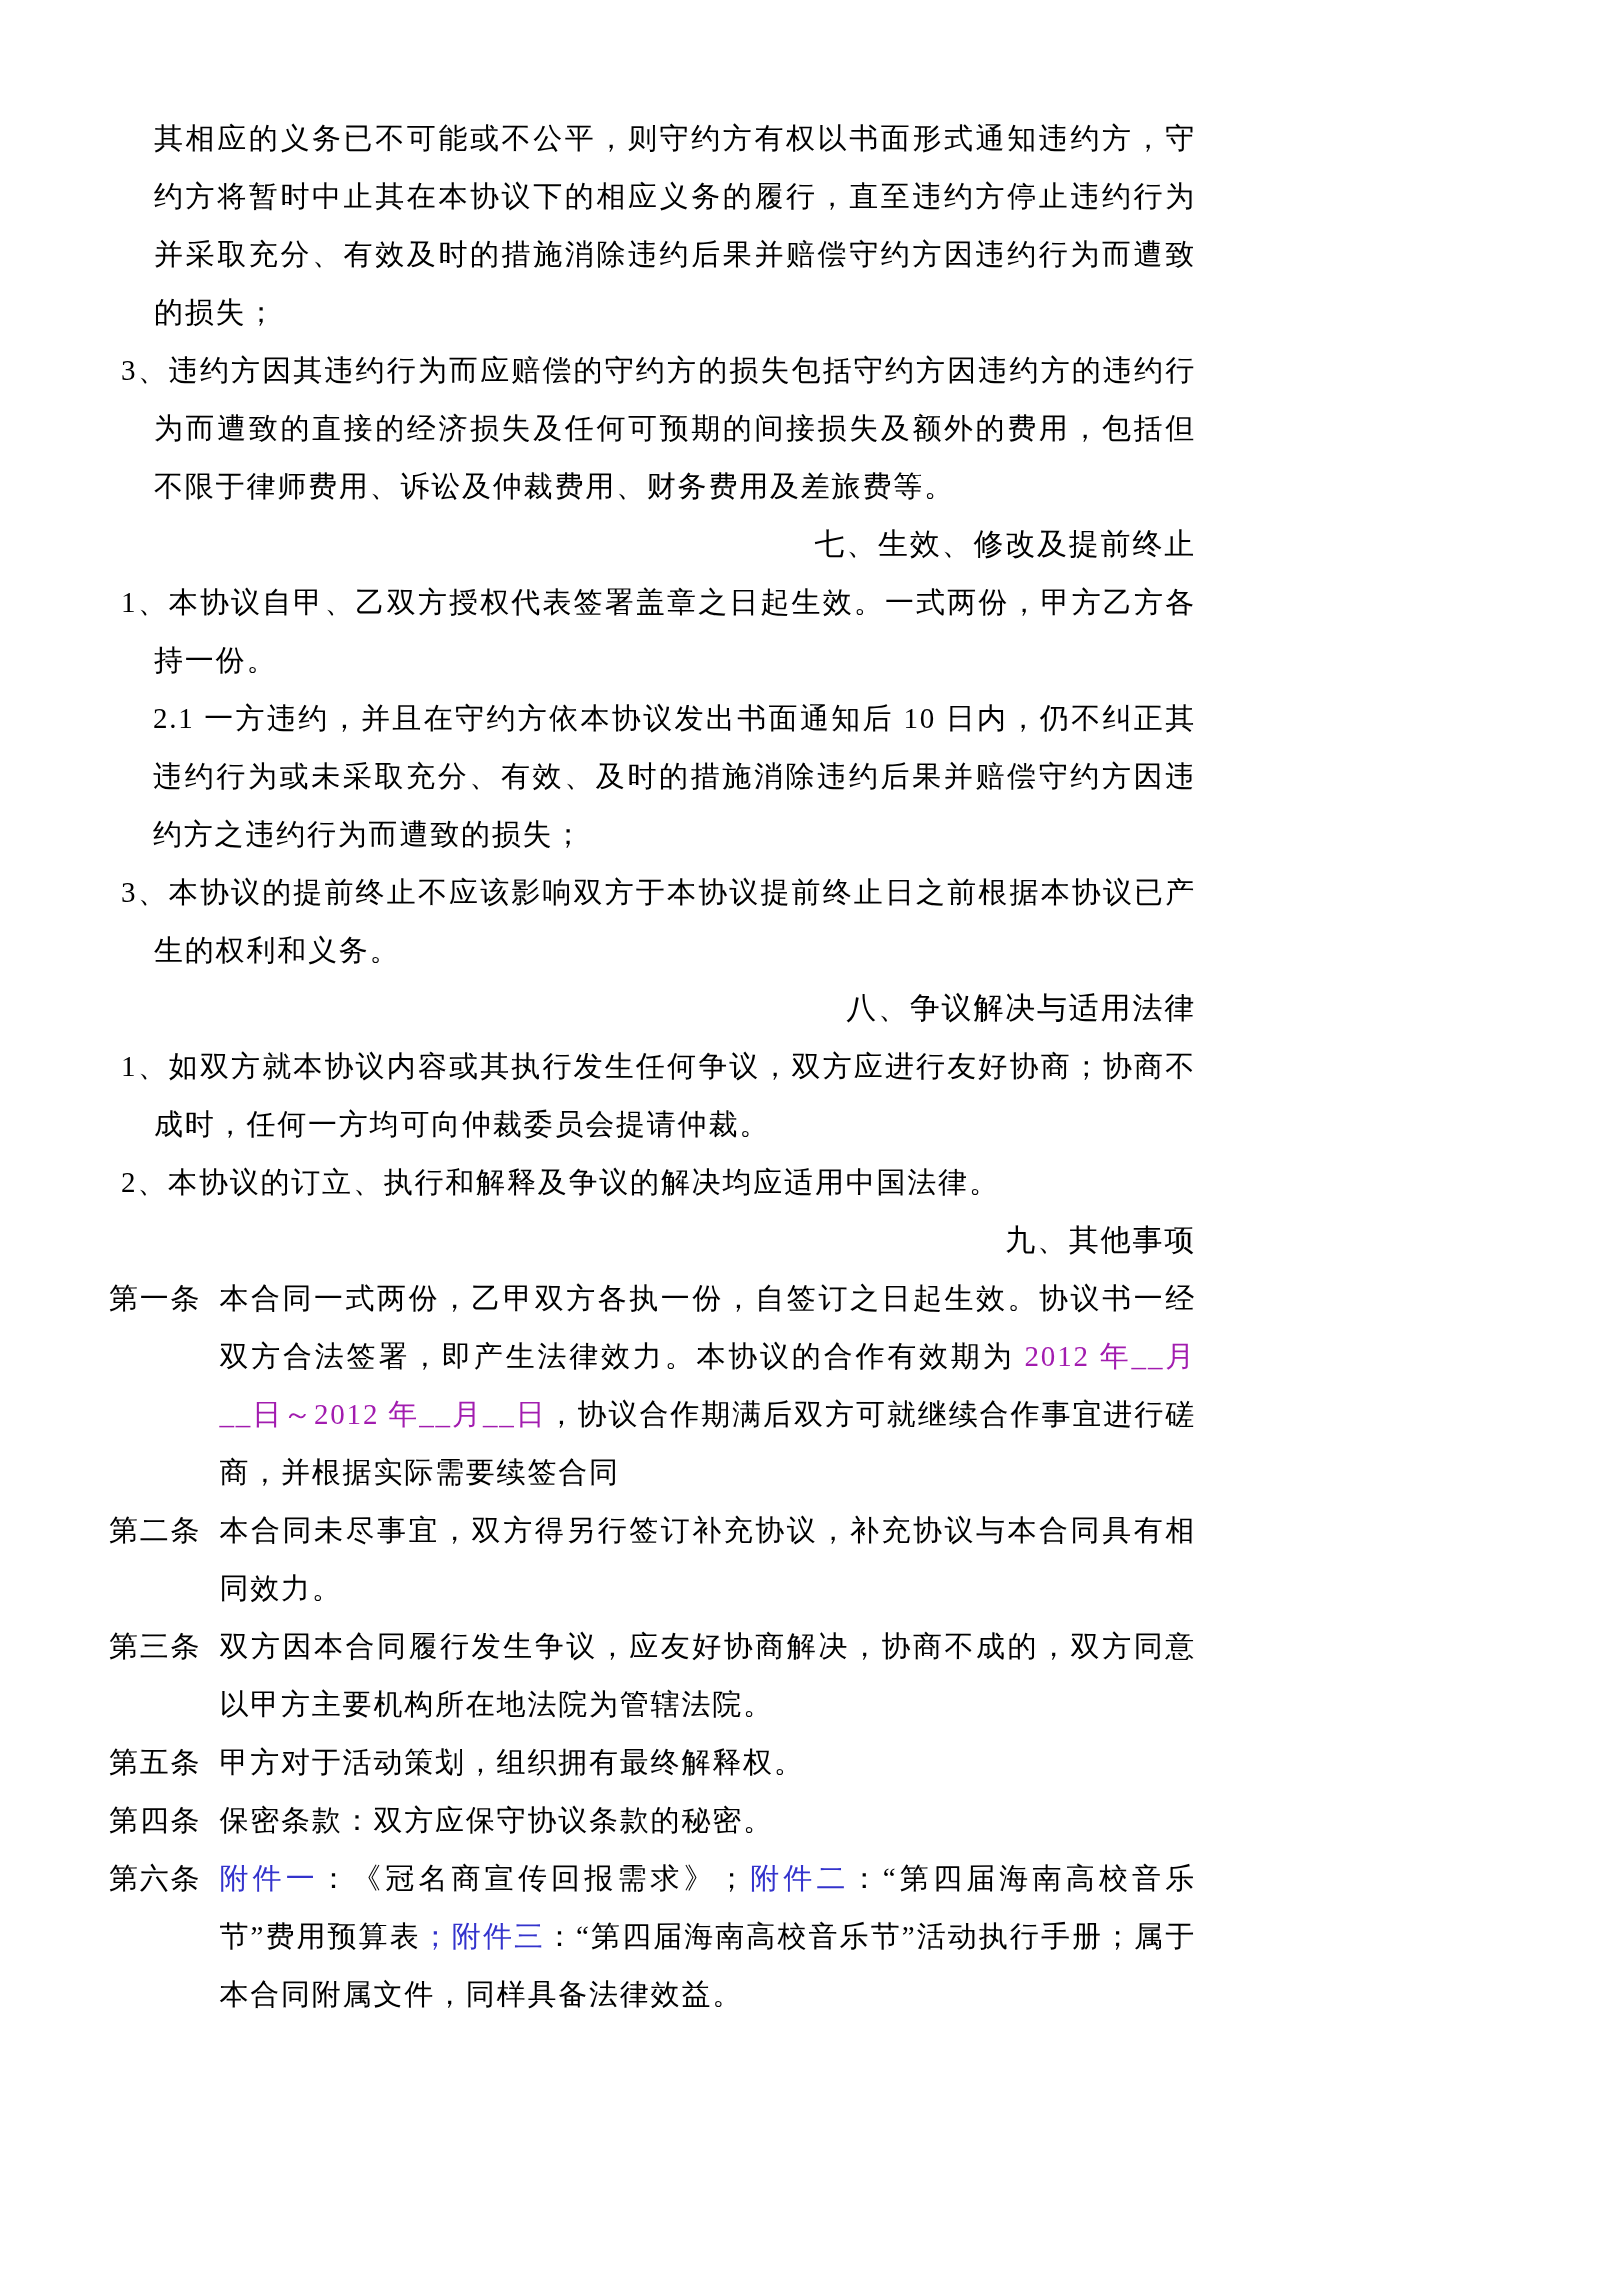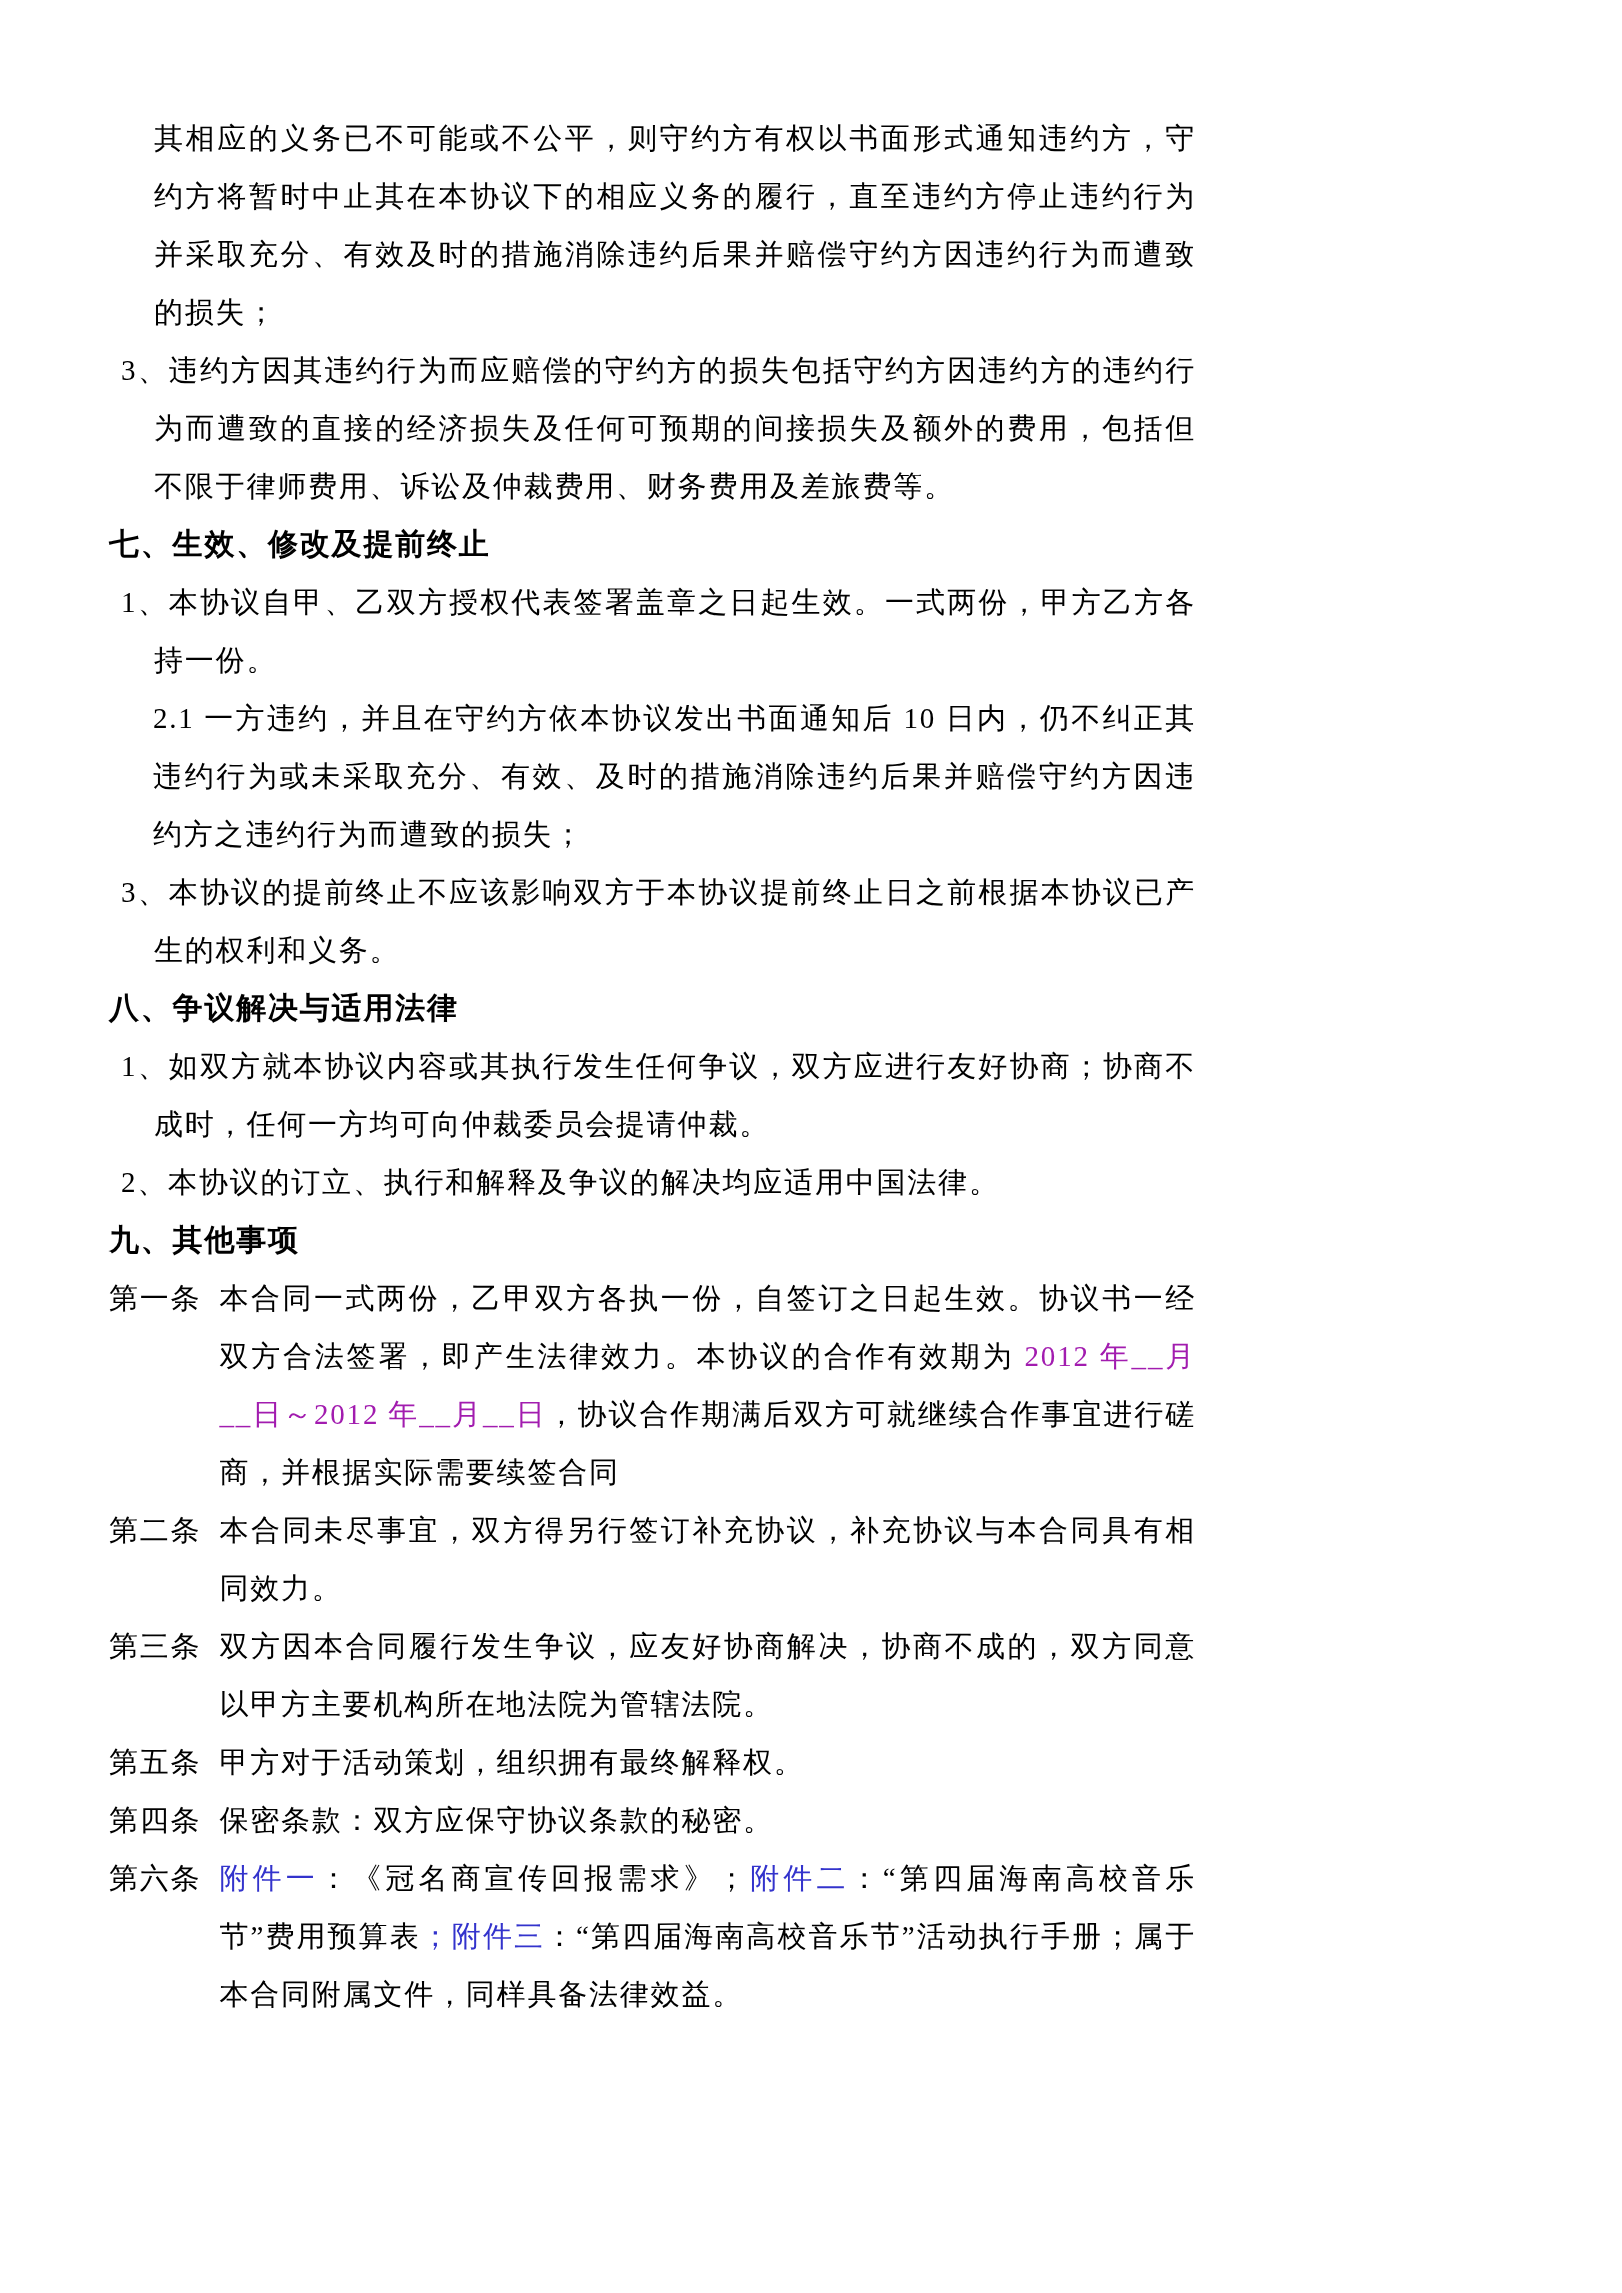--- a/index.html
+++ b/index.html
@@ -19,23 +19,23 @@
   #doc {
     padding: 109px 114px 0 109px;
     text-align: justify;
   }
   .block { margin: 0; }
   .block.continuation { padding-left: 45px; }
   .block.numbered { padding-left: 45px; text-indent: -33px; }
   .block.subnumbered { padding-left: 44px; }
   .block.heading {
     font-family: "Liberation Sans", "DejaVu Sans", sans-serif;
-    font-weight: bold;
+    font-weight: normal;
     font-size: 30px;
-    text-align: left;
+    text-align: right;
   }
   .block.clause { display: flex; justify-content: flex-end; }
   .clause-label { flex: 0 0 auto; white-space: nowrap; margin-right: 18px; }
   .clause-text { flex: 1 1 auto; text-align: justify; }
   .seg { white-space: pre-wrap; }
 </style>
 </head>
 <body>
 
 <div class="page">

